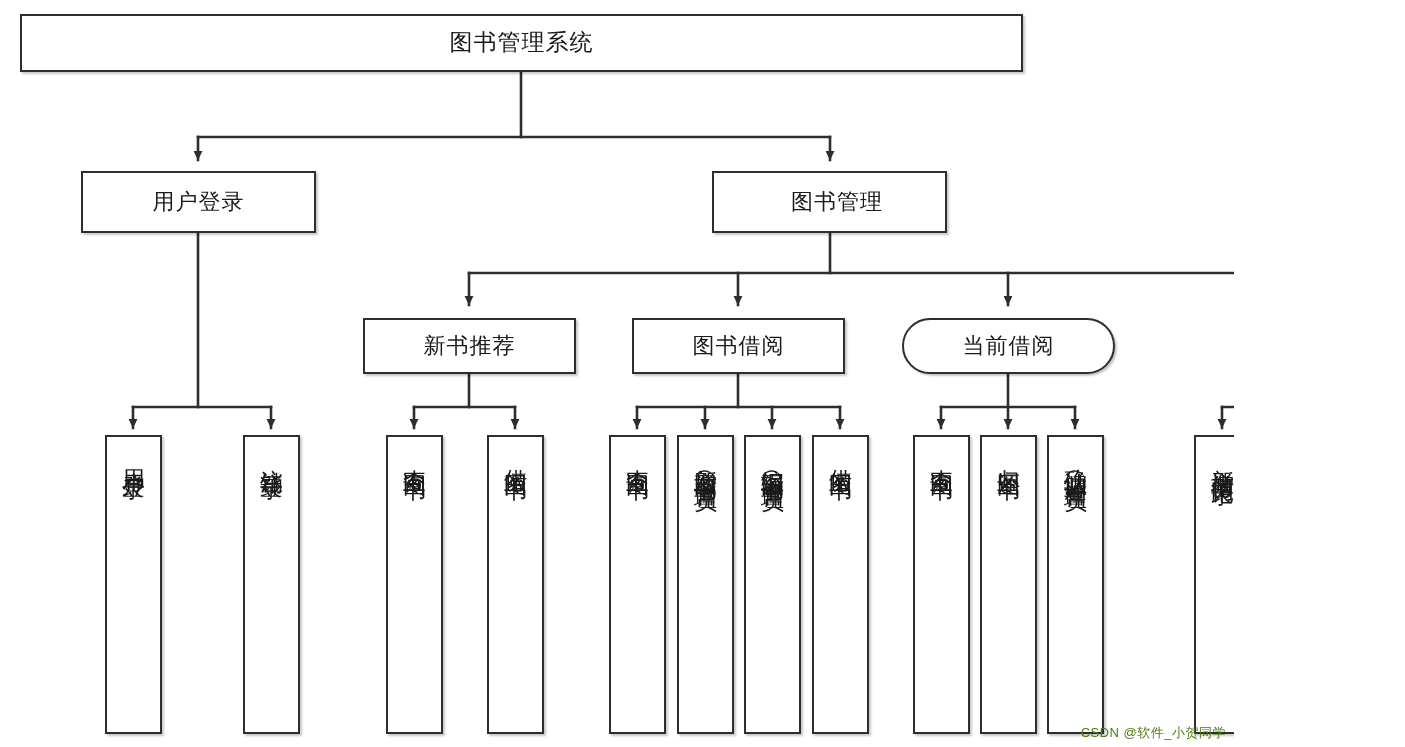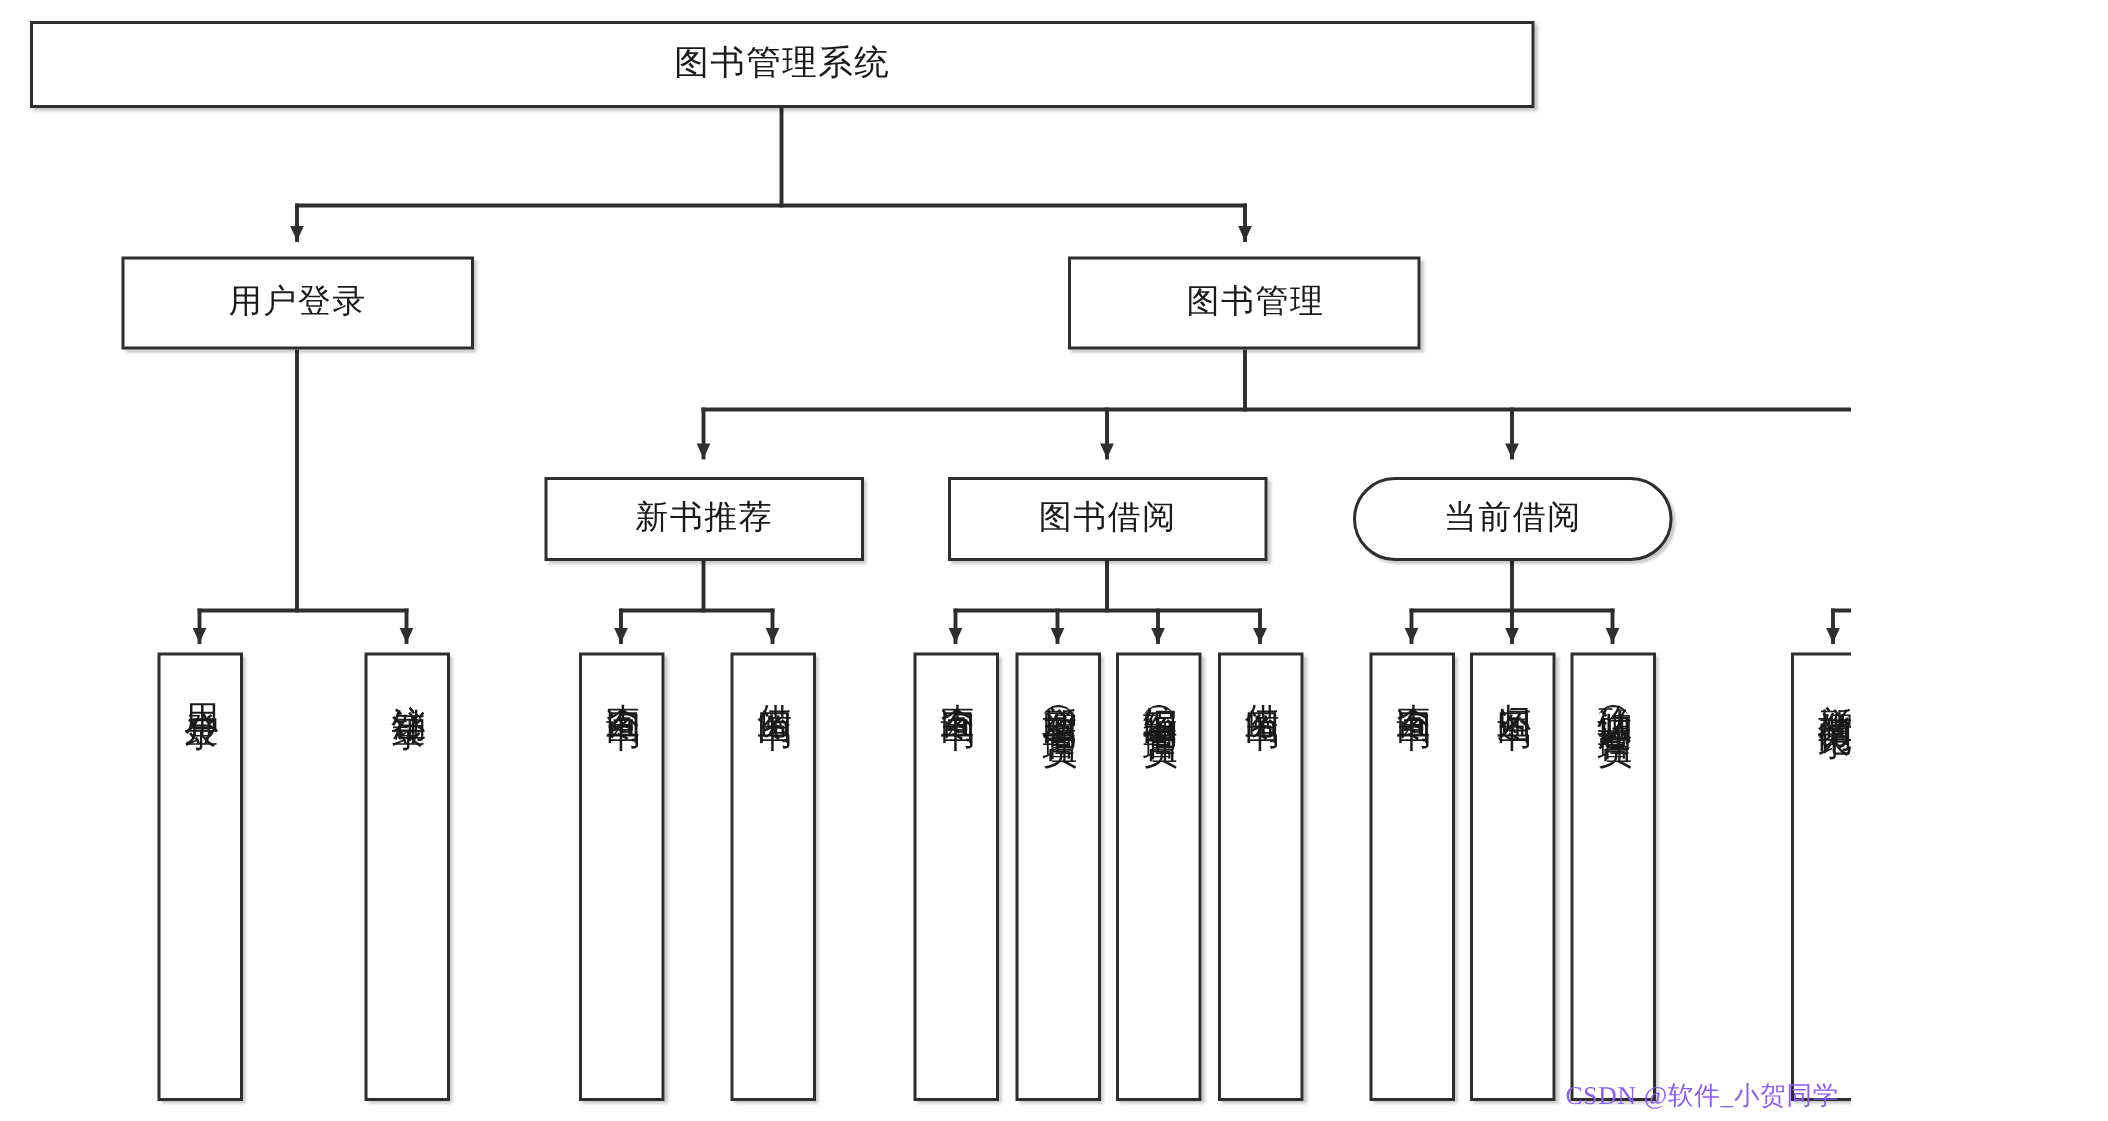--- a/index.html
+++ b/index.html
@@ -59,26 +59,26 @@
     writing-mode: vertical-rl;
     text-orientation: upright;
     font-size: 23px;
     letter-spacing: 3px;
     line-height: 1;
   }
   #watermark {
     position: absolute;
     right: 8px;
     bottom: 5px;
-    font-size: 17px;
-    color: #8b5cf6;
+    font-size: 13px;
+    color: #4d7c0f;
     letter-spacing: 0.5px;
     z-index: 5;
     white-space: nowrap;
-    font-family: Liberation Serif, serif;
+    font-family: Liberation Sans, sans-serif;
   }
 </style>
 </head>
 <body>
 
 <div id="canvas">
 
   <svg id="edges" viewBox="0 0 1405 747" xmlns="http://www.w3.org/2000/svg">
     <defs>
       <marker id="arrow" markerWidth="11" markerHeight="11" refX="9.4" refY="5.2" orient="auto" markerUnits="userSpaceOnUse">

